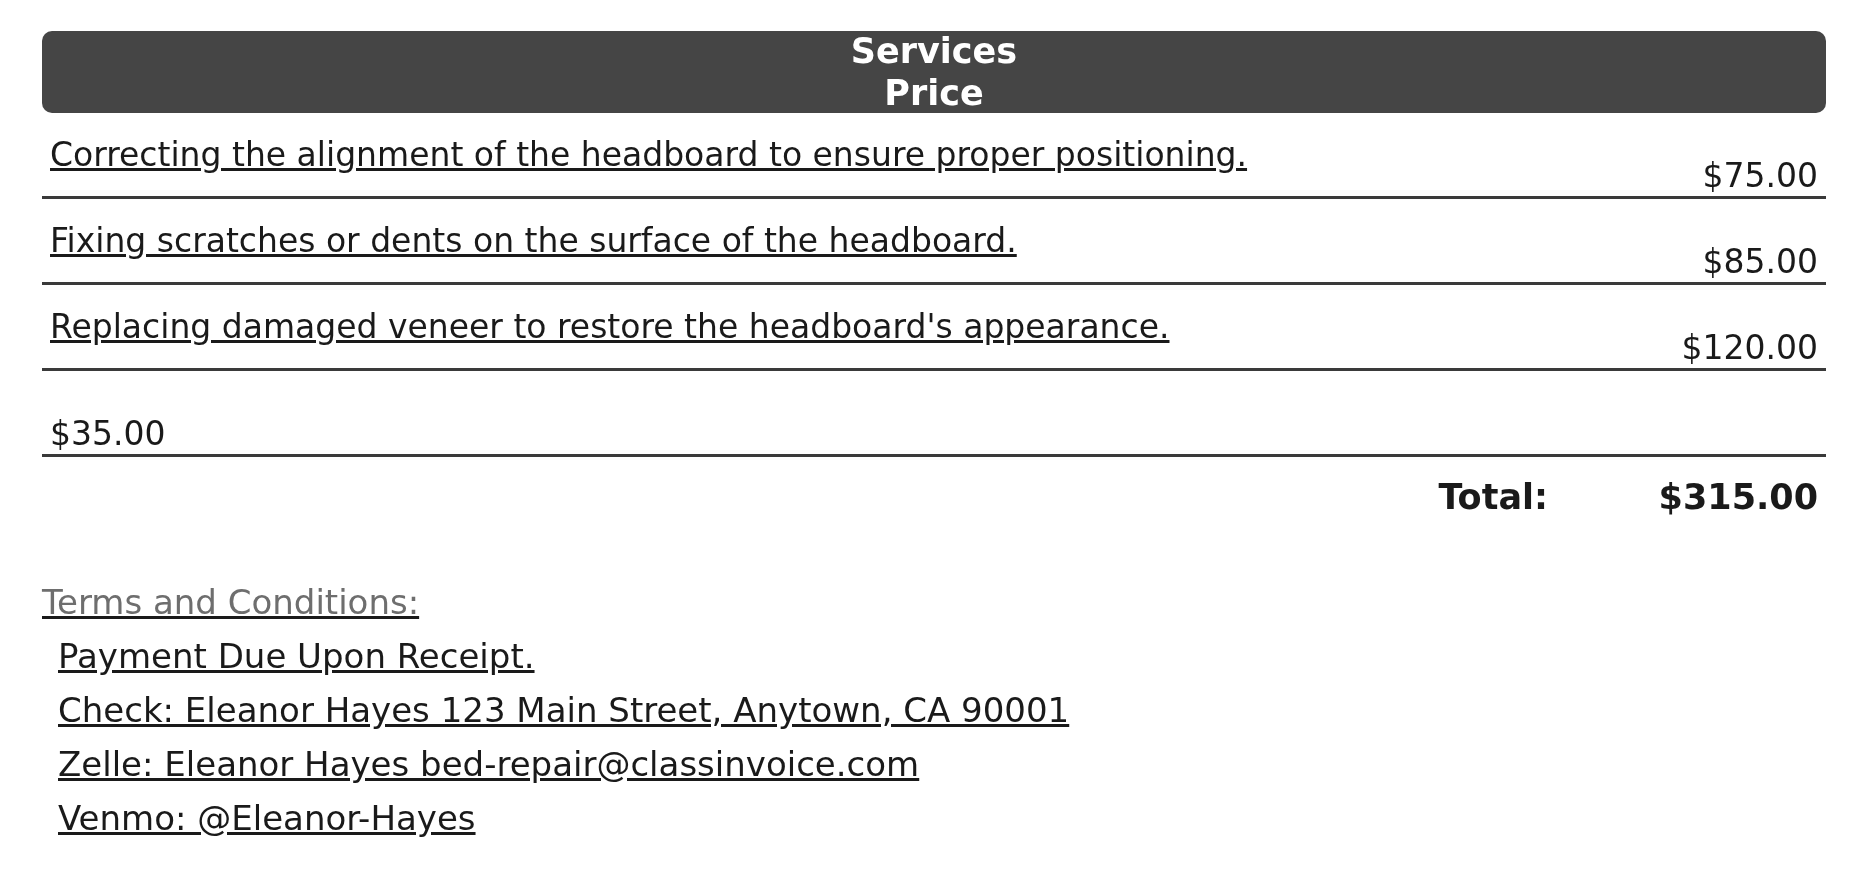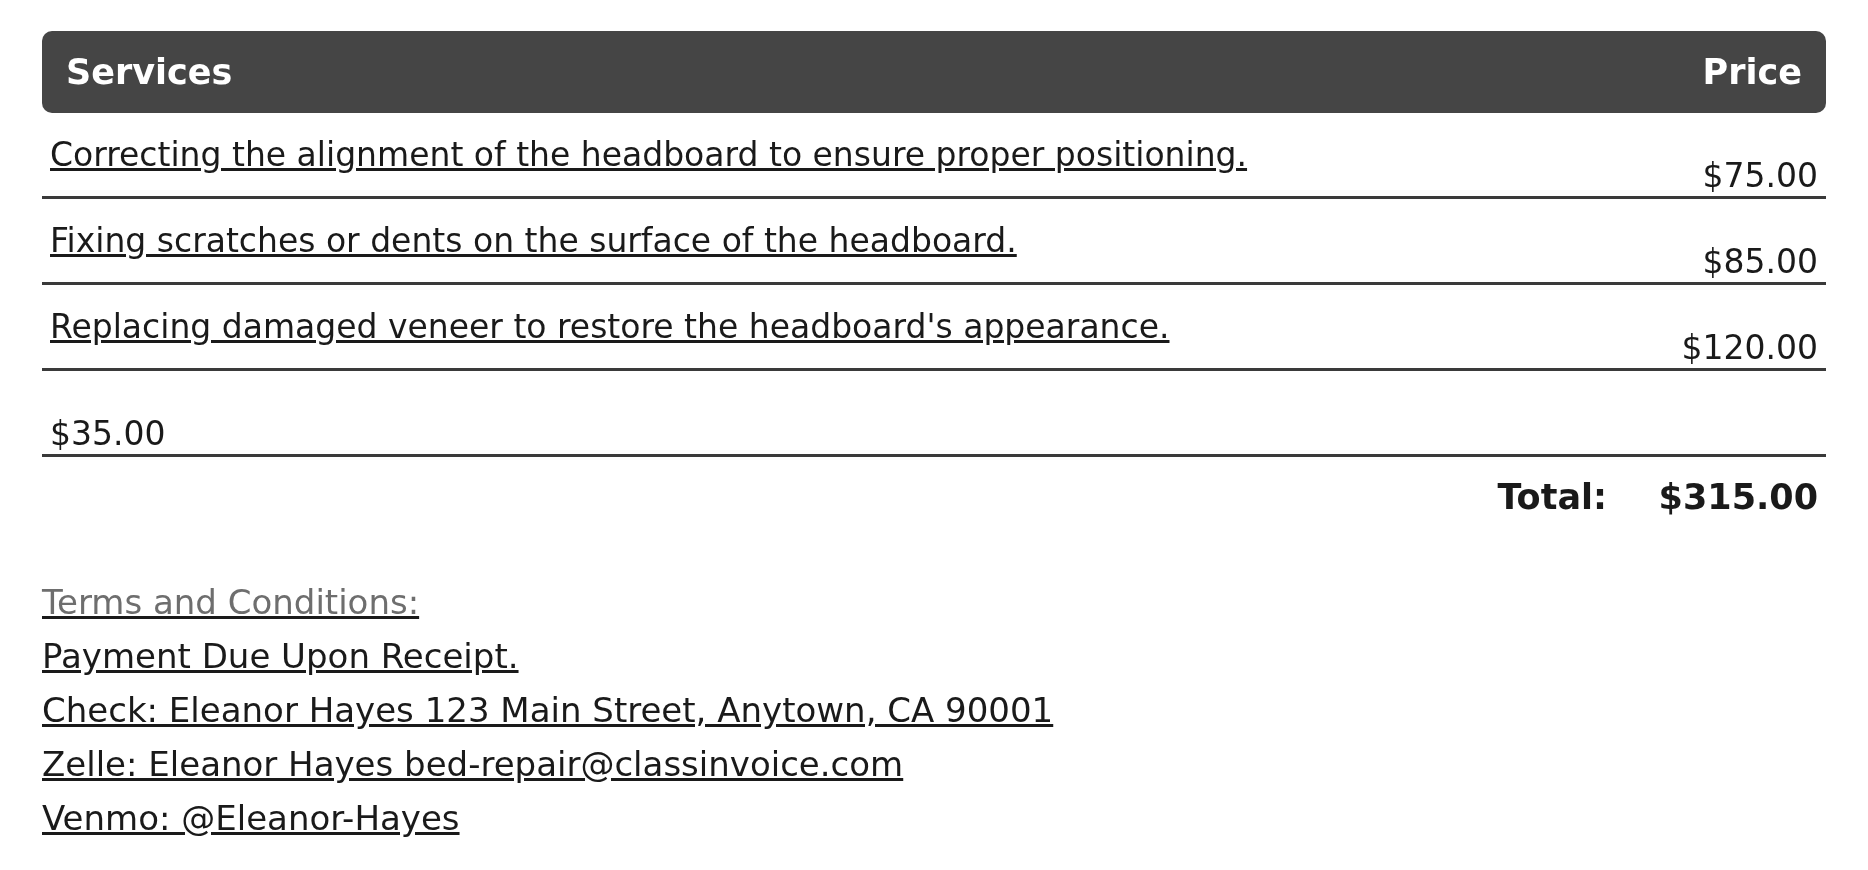--- a/index.html
+++ b/index.html
@@ -18,43 +18,43 @@
     font-family:"DejaVu Sans","Liberation Sans",sans-serif;
   }
   .invoice{
     margin:31px 42px 0 42px;
   }
   .thead{
     display:flex; justify-content:space-between; align-items:center;
     background:var(--header-bg); color:var(--header-text);
     border-radius:10px;
     height:82px; padding:0 24px;
-    font-size:35px; font-weight:bold;
+    font-size:35px; font-weight:bold;flex-direction:column;
   }
   .row{
     display:flex; justify-content:space-between; align-items:center;
     height:86px; padding:0 8px;
     border-bottom:3px solid var(--divider);
     font-size:33px;
   }
   .cell.service{ flex:1 1 auto; padding-right:30px; white-space:nowrap;text-decoration:underline; }
   .cell.price{ flex:0 0 auto; text-align:right;margin-top:41px; }
   .total-row{
     display:flex; justify-content:flex-end; align-items:center;
     height:80px; padding-right:8px;
     font-size:35px; font-weight:bold;
   }
-  .total-label{ margin-right:29px; }
+  .total-label{ margin-right:88px; }
   .total-value{ min-width:182px; text-align:right; }
   .terms{
     margin:38px 42px 0 42px;
     font-size:34px; line-height:54px;text-decoration:underline;
   }
   .terms-title{ color:var(--terms-title); }
-  .terms-line{ color:var(--body-text); }
+  .terms-line{ color:var(--body-text);margin-left:16px; }
 </style>
 </head>
 <body>
 
 <div class="invoice">
   <div class="thead">
     <div class="th">Services</div>
     <div class="th">Price</div>
   </div>
 

